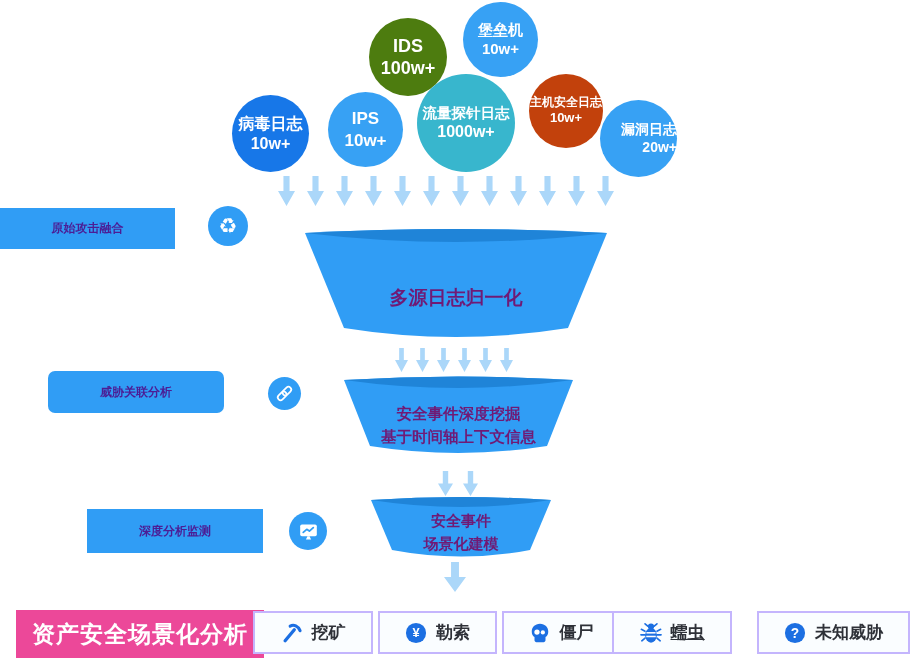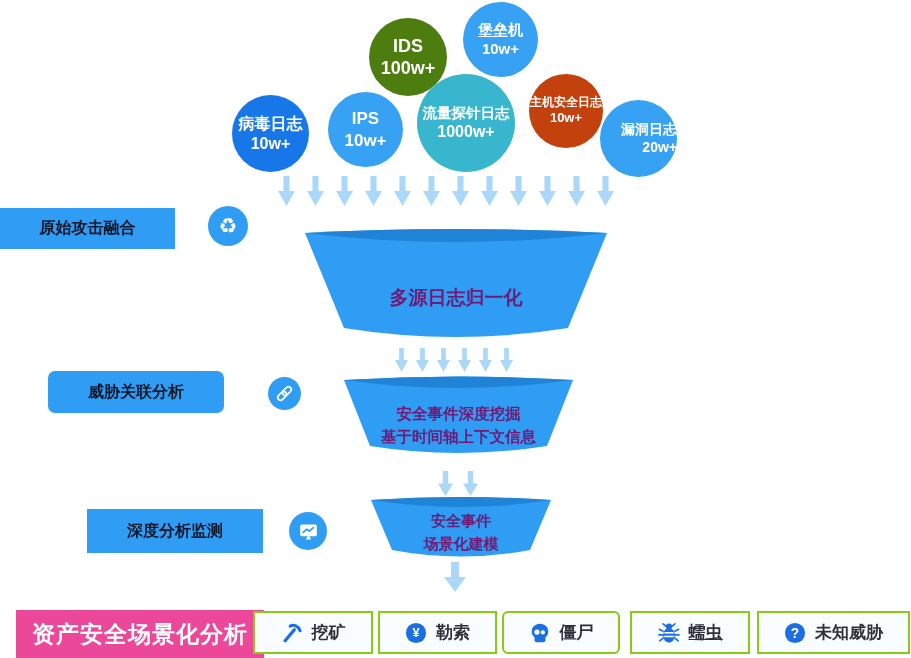--- a/index.html
+++ b/index.html
@@ -37,42 +37,42 @@
   .funnel { position:absolute; }
   .f1 { left:305px; top:224px; width:302px; height:124px; }
   .f2 { left:344px; top:373px; width:229px; height:87px; }
   .f3 { left:371px; top:494px; width:180px; height:69px; }
   .funnel-text { position:absolute; color:#701a75; font-weight:bold; text-align:center; }
   .ft1 { left:305px; top:285px; width:302px; font-size:19px; }
   .ft2 { left:344px; top:402px; width:229px; font-size:15.5px; line-height:23px; }
   .ft3 { left:371px; top:509px; width:180px; font-size:15px; line-height:23px; }
 
   
-  .stage-box { position:absolute; background:#309df5; color:#0f172a; font-weight:bold;
-               font-size:16px; display:flex; align-items:center; justify-content:center; }
+  .stage-box { position:absolute; background:#309df5; color:#4c1d95; font-weight:bold;
+               font-size:12px; display:flex; align-items:center; justify-content:center; }
   .sb1 { left:0;    top:208px; width:175px; height:41px; }
   .sb2 { left:48px; top:371px; width:176px; height:42px;border-radius:7px; }
   .sb3 { left:87px; top:509px; width:176px; height:44px; }
   .stage-icon { position:absolute; background:#309df5; border-radius:50%;
                 display:flex; align-items:center; justify-content:center; color:#fff; }
   .si1 { left:208px; top:206px; width:40px; height:40px; font-size:21px; }
   .si2 { left:268px; top:377px; width:33px; height:33px; }
   .si3 { left:289px; top:512px; width:38px; height:38px; }
 
   
   .bottom-title { position:absolute; left:16px; top:610px; width:248px; height:48px;
                   background:#ec4899; color:#fff; font-weight:bold; font-size:23px;
                   display:flex; align-items:center; justify-content:center; letter-spacing:1px; }
   .threat-item { position:absolute; top:611px; height:43px; background:#fafdff;
-                 border:2px solid #84cc16; display:flex; align-items:center;
+                 border:2px solid #c4b5fd; display:flex; align-items:center;
                  justify-content:center; gap:9px; font-size:17px; font-weight:bold; color:#2e3138; }
   .ti0 { left:253px; width:120px; }
   .ti1 { left:378px; width:119px; }
-  .ti2 { left:502px; width:118px;border-radius:6px; }
-  .ti3 { left:630px; width:120px;text-decoration:underline; }
+  .ti2 { left:502px; width:118px; }
+  .ti3 { left:612px; width:120px;text-decoration:underline; }
   .ti4 { left:757px; width:153px; }
   .item-icon { width:22px; height:22px; flex:0 0 auto; }
 </style>
 </head>
 <body>
 
 <div class="canvas">
 
   <div class="circle c1">
     <div>病毒日志</div>

